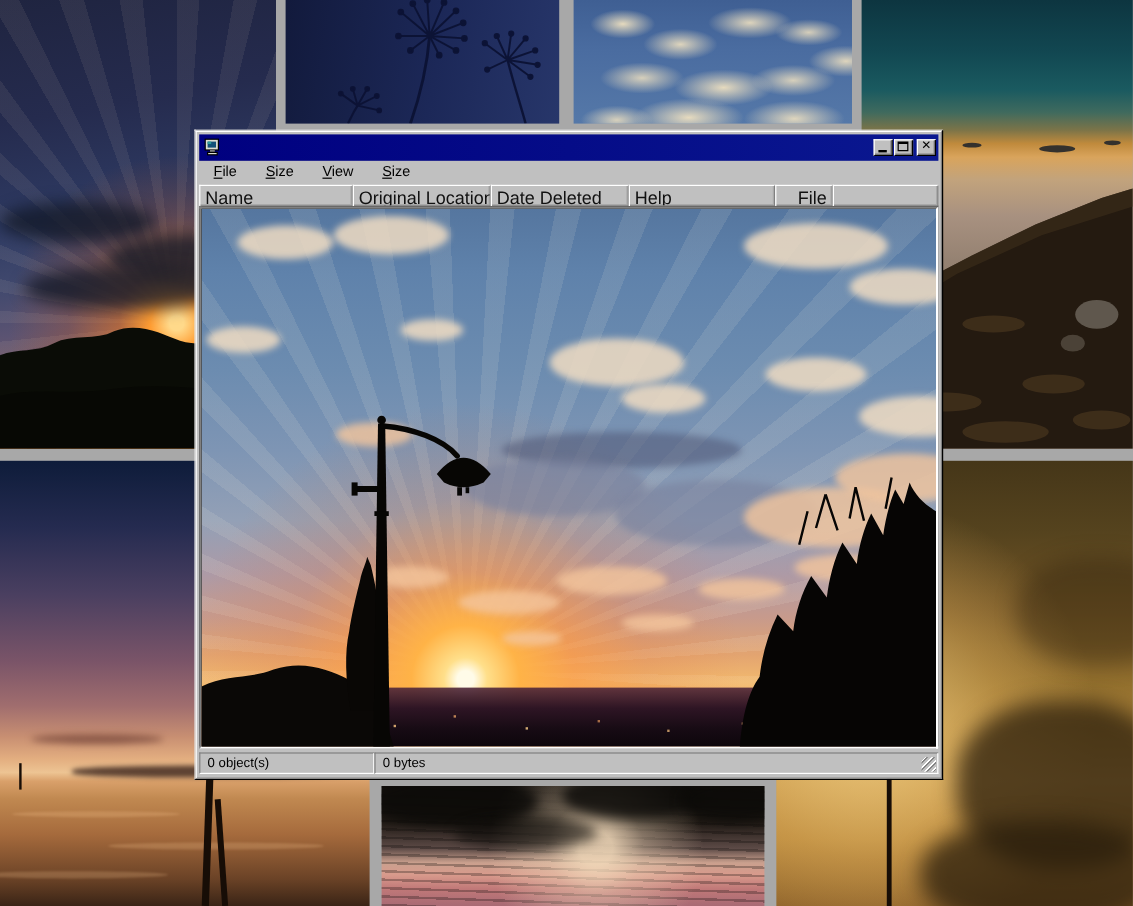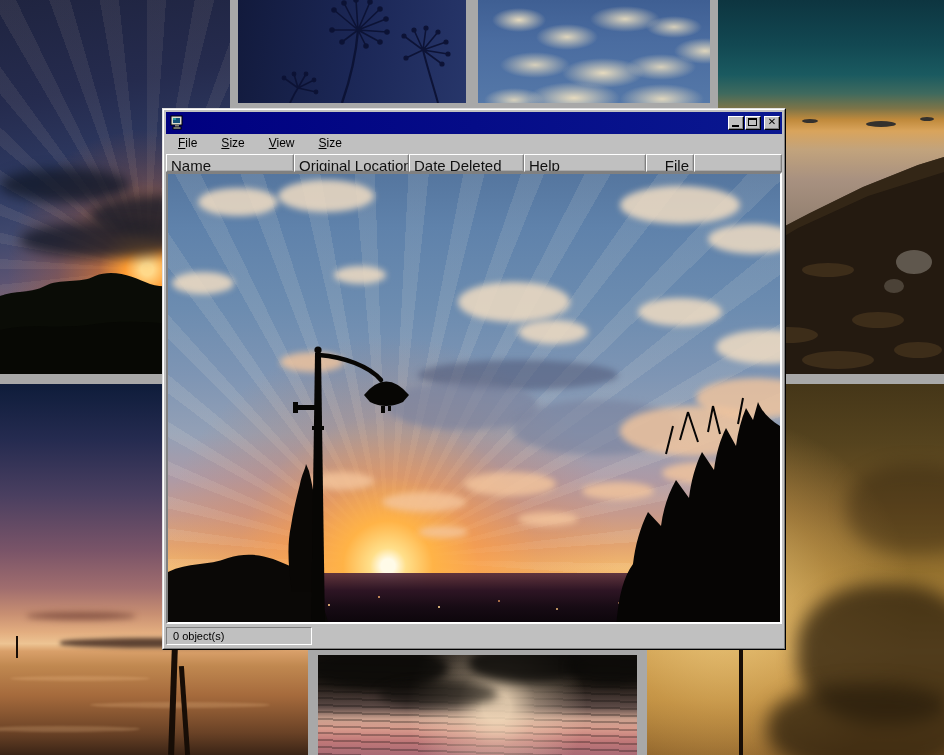--- a/index.html
+++ b/index.html
@@ -317,17 +317,21 @@
               <path d="M196,221 Q218,194 241,221 L235,228 Q218,236 202,228 Z"></path>
               <rect x="213" y="232" width="4" height="7"></rect>
               <rect x="220" y="232" width="3" height="5"></rect>
             </g>
           </svg>
         </div>
       </div>
 
       <div class="statusbar">
         <div class="spanel sp-1">0 object(s)</div>
+        <div class="spanel sp-2">
+          <span>0 bytes</span>
+          <div class="grip"></div>
+        </div>
       </div>
 
     </div>
   </div>
 </div>
 
 </body></html>

